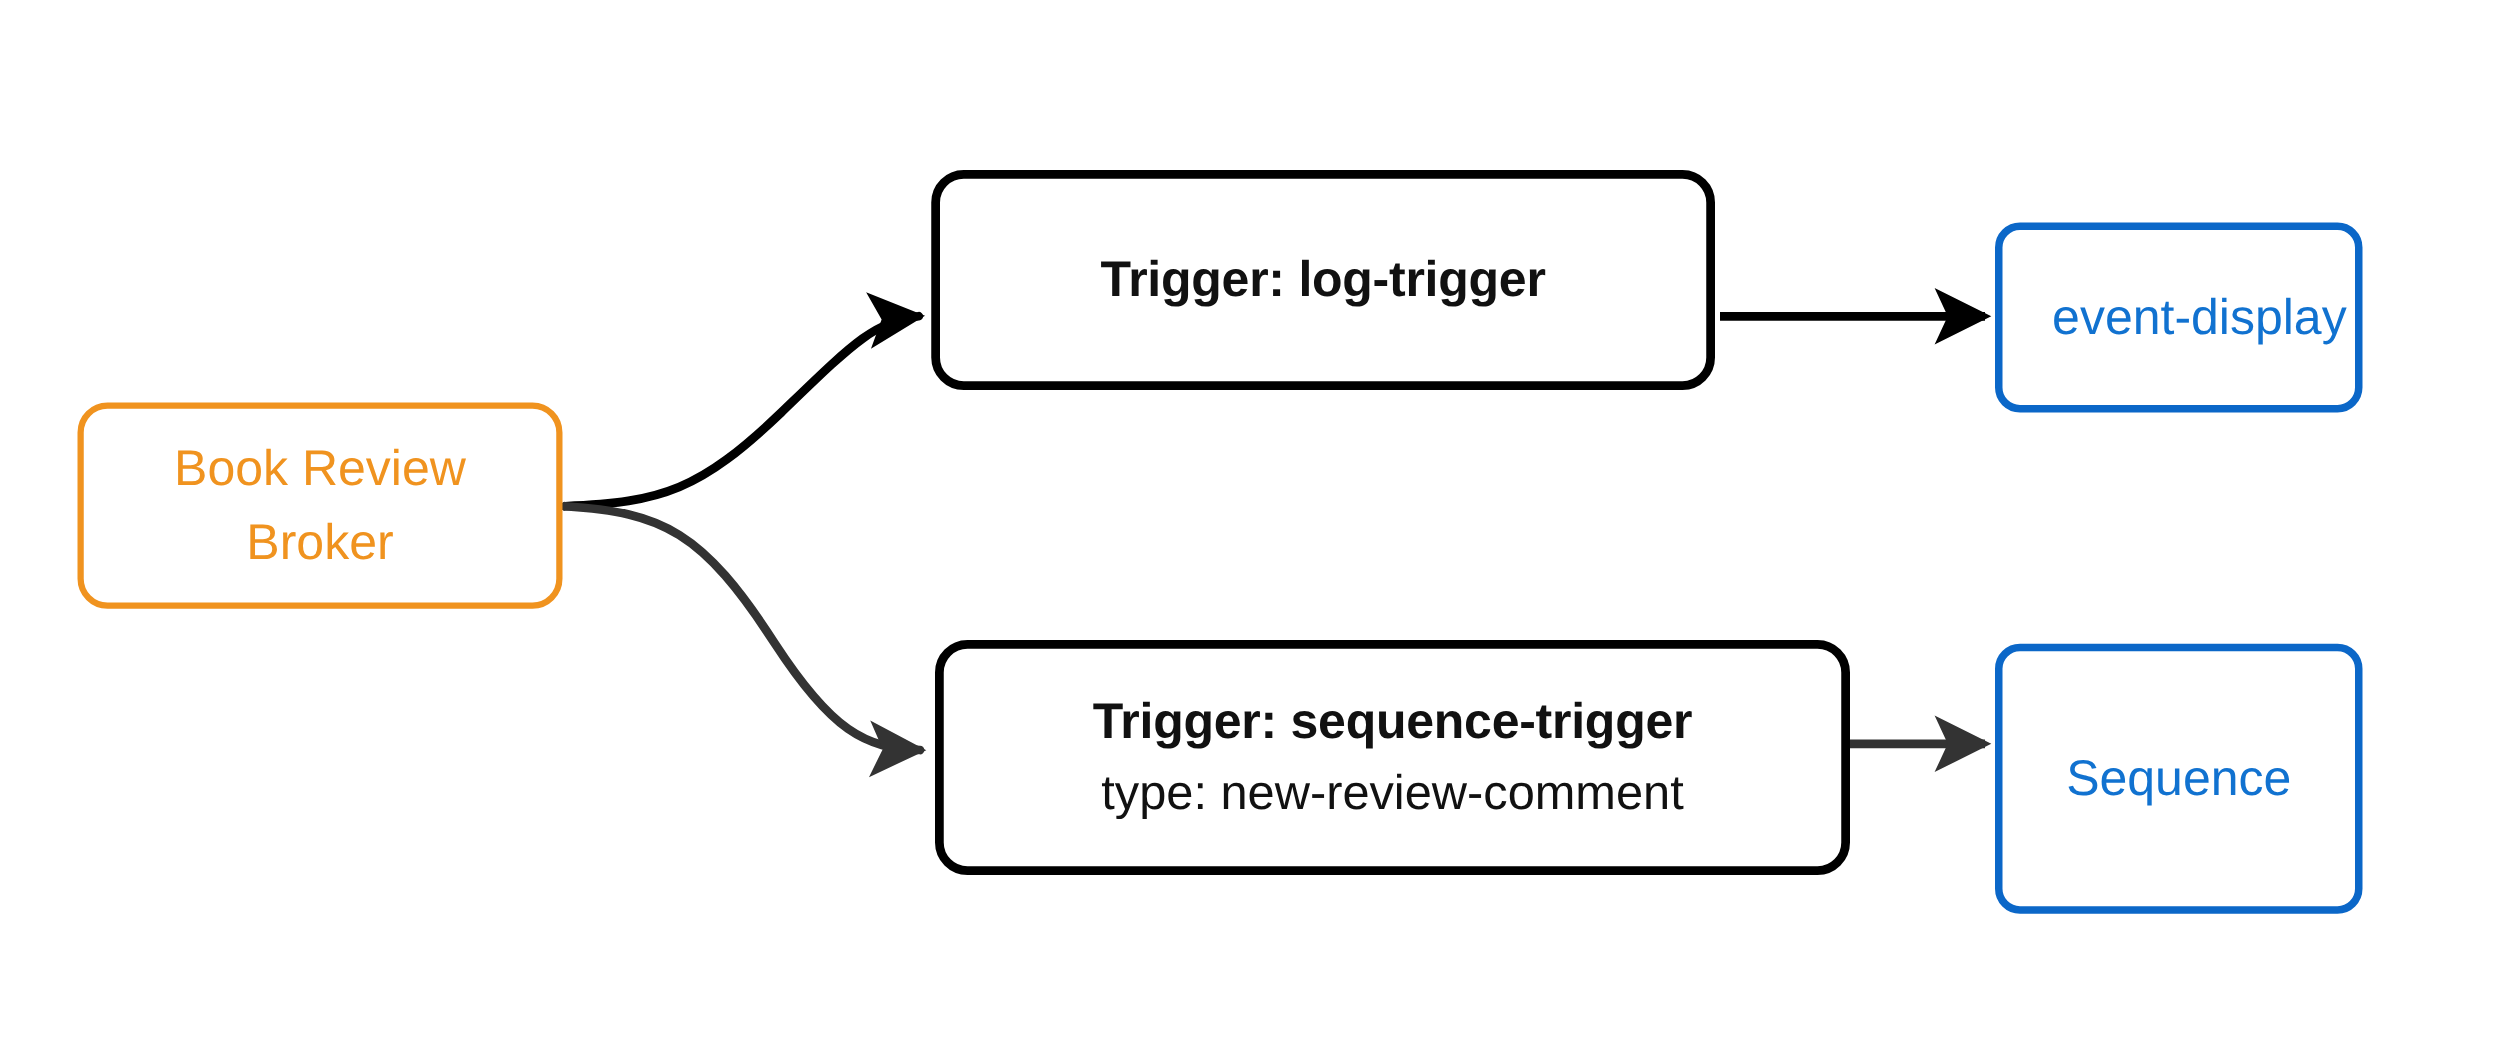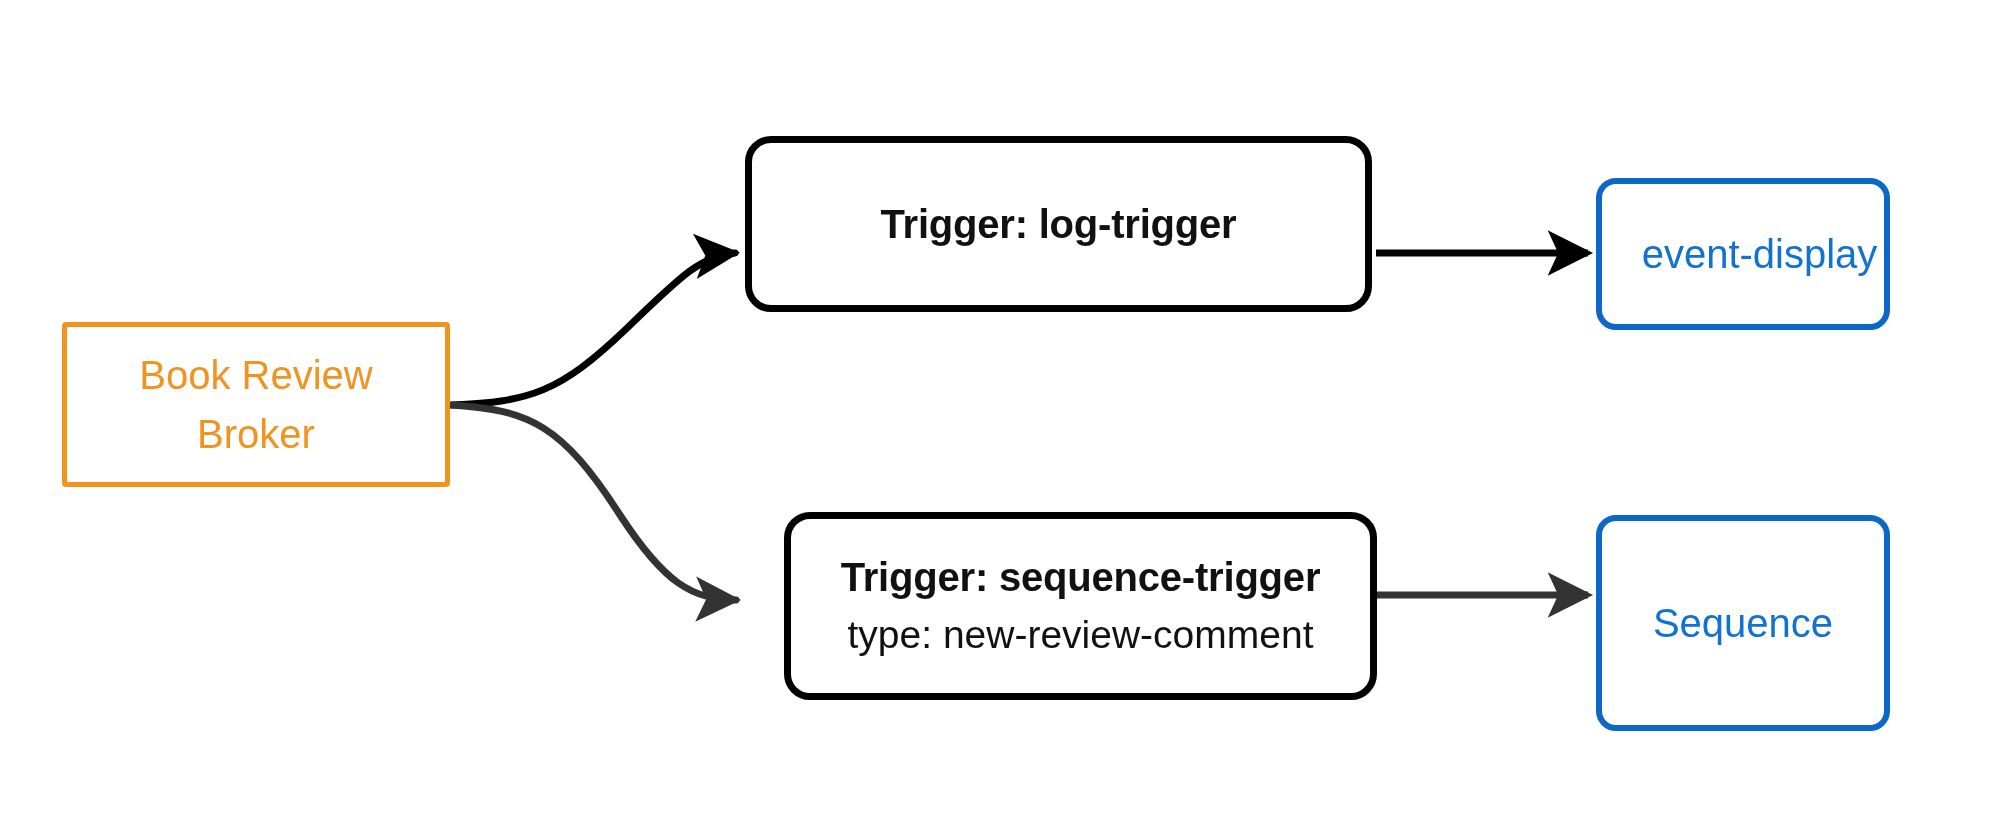--- a/index.html
+++ b/index.html
@@ -37,43 +37,43 @@
     text-align: center;
     line-height: 1.22;
   }
   
   .node-broker {
     left: 62px;
     top: 322px;
     width: 388px;
     height: 165px;
     border: 5px solid #f0931f;
-    border-radius: 4px;
+    border-radius: 24px;
     color: #f0931f;
     font-size: 40px;
     font-weight: 400;
   }
   .node-broker .line { display: block; }
   .node-broker .line + .line { margin-top: 10px; }
   
   .node-trigger {
     border: 7px solid #000000;
     border-radius: 26px;
     color: #111111;
   }
   .node-trigger-top {
     left: 745px;
     top: 136px;
     width: 627px;
     height: 176px;
   }
   .node-trigger-bottom {
-    left: 784px;
+    left: 748px;
     top: 512px;
-    width: 593px;
+    width: 732px;
     height: 188px;
   }
   .trigger-title {
     font-size: 40px;
     font-weight: 700;
     letter-spacing: -0.2px;
   }
   .trigger-subtitle {
     font-size: 39px;
     font-weight: 400;

